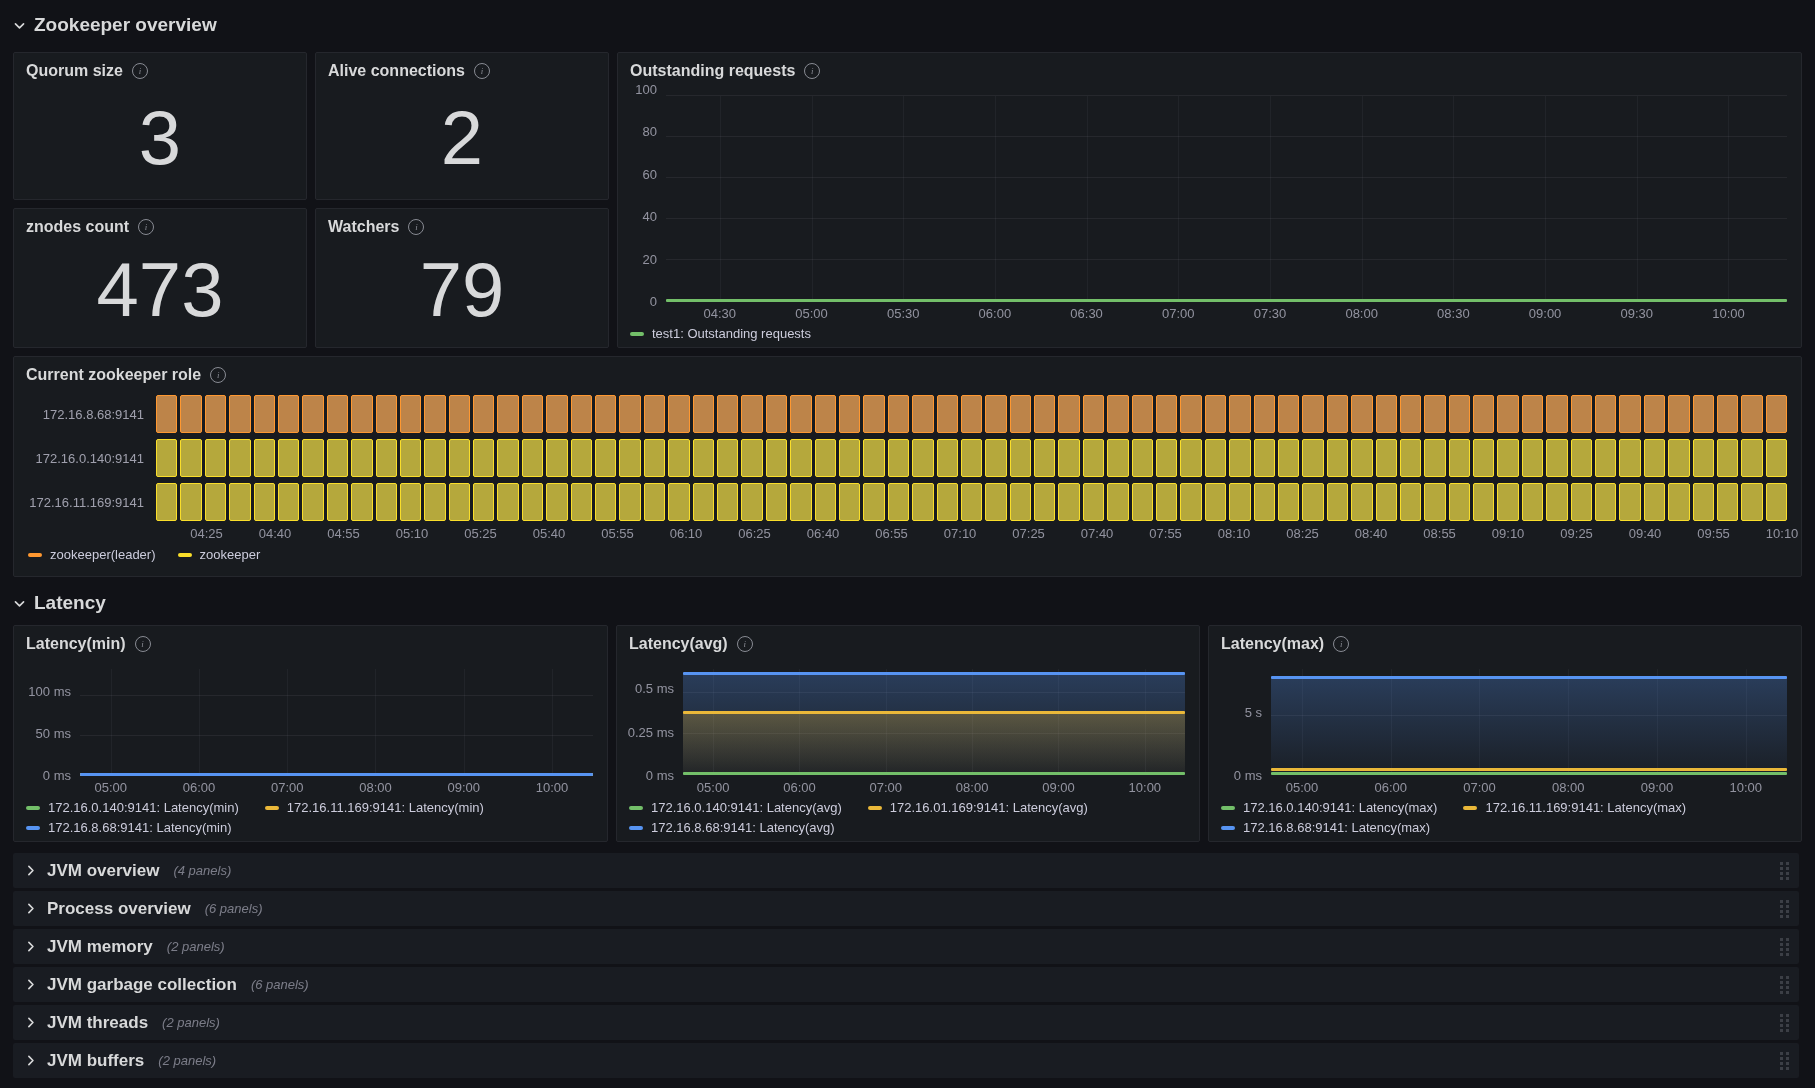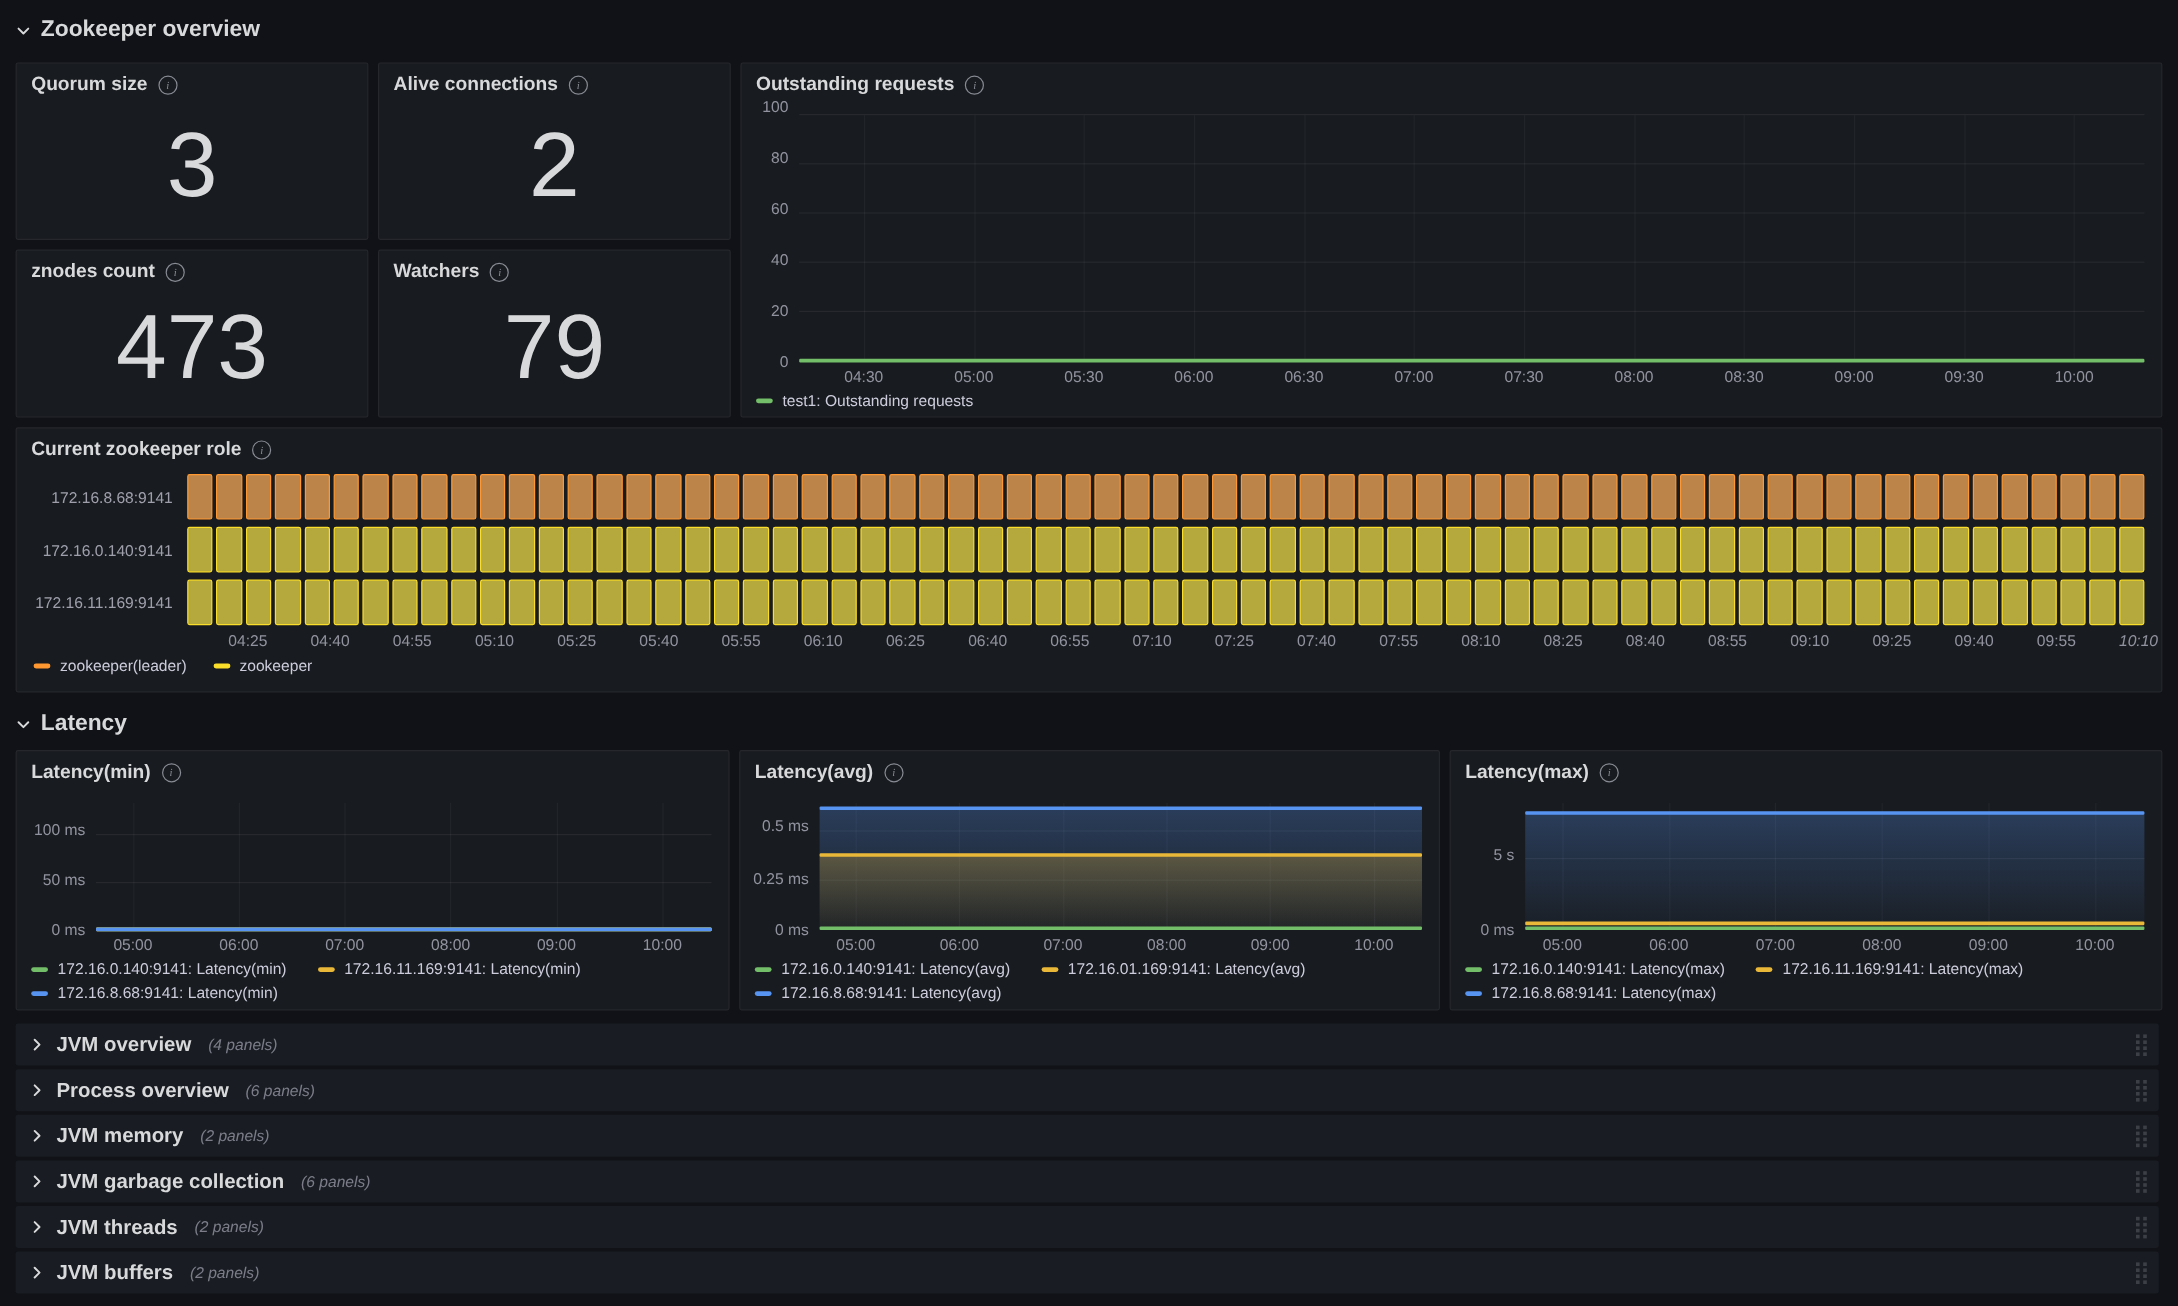--- a/index.html
+++ b/index.html
@@ -398,21 +398,21 @@
           <span class="xtick" style="left: 57.7%;">07:40</span>
           <span class="xtick" style="left: 61.9%;">07:55</span>
           <span class="xtick" style="left: 66.1%;">08:10</span>
           <span class="xtick" style="left: 70.3%;">08:25</span>
           <span class="xtick" style="left: 74.5%;">08:40</span>
           <span class="xtick" style="left: 78.7%;">08:55</span>
           <span class="xtick" style="left: 82.9%;">09:10</span>
           <span class="xtick" style="left: 87.1%;">09:25</span>
           <span class="xtick" style="left: 91.3%;">09:40</span>
           <span class="xtick" style="left: 95.5%;">09:55</span>
-          <span class="xtick" style="left: 99.7%; font-style: italic;">10:10</span>
+          <span class="xtick" style="left: 99.7%;">10:10</span>
         </div>
       <div class="role-legend">
           <span class="legend-item">
             <span class="legend-mark" style="background: rgb(255, 152, 48);"></span>
             <span>zookeeper(leader)</span>
           </span>
           <span class="legend-item">
             <span class="legend-mark" style="background: rgb(250, 222, 42);"></span>
             <span>zookeeper</span>
           </span>

